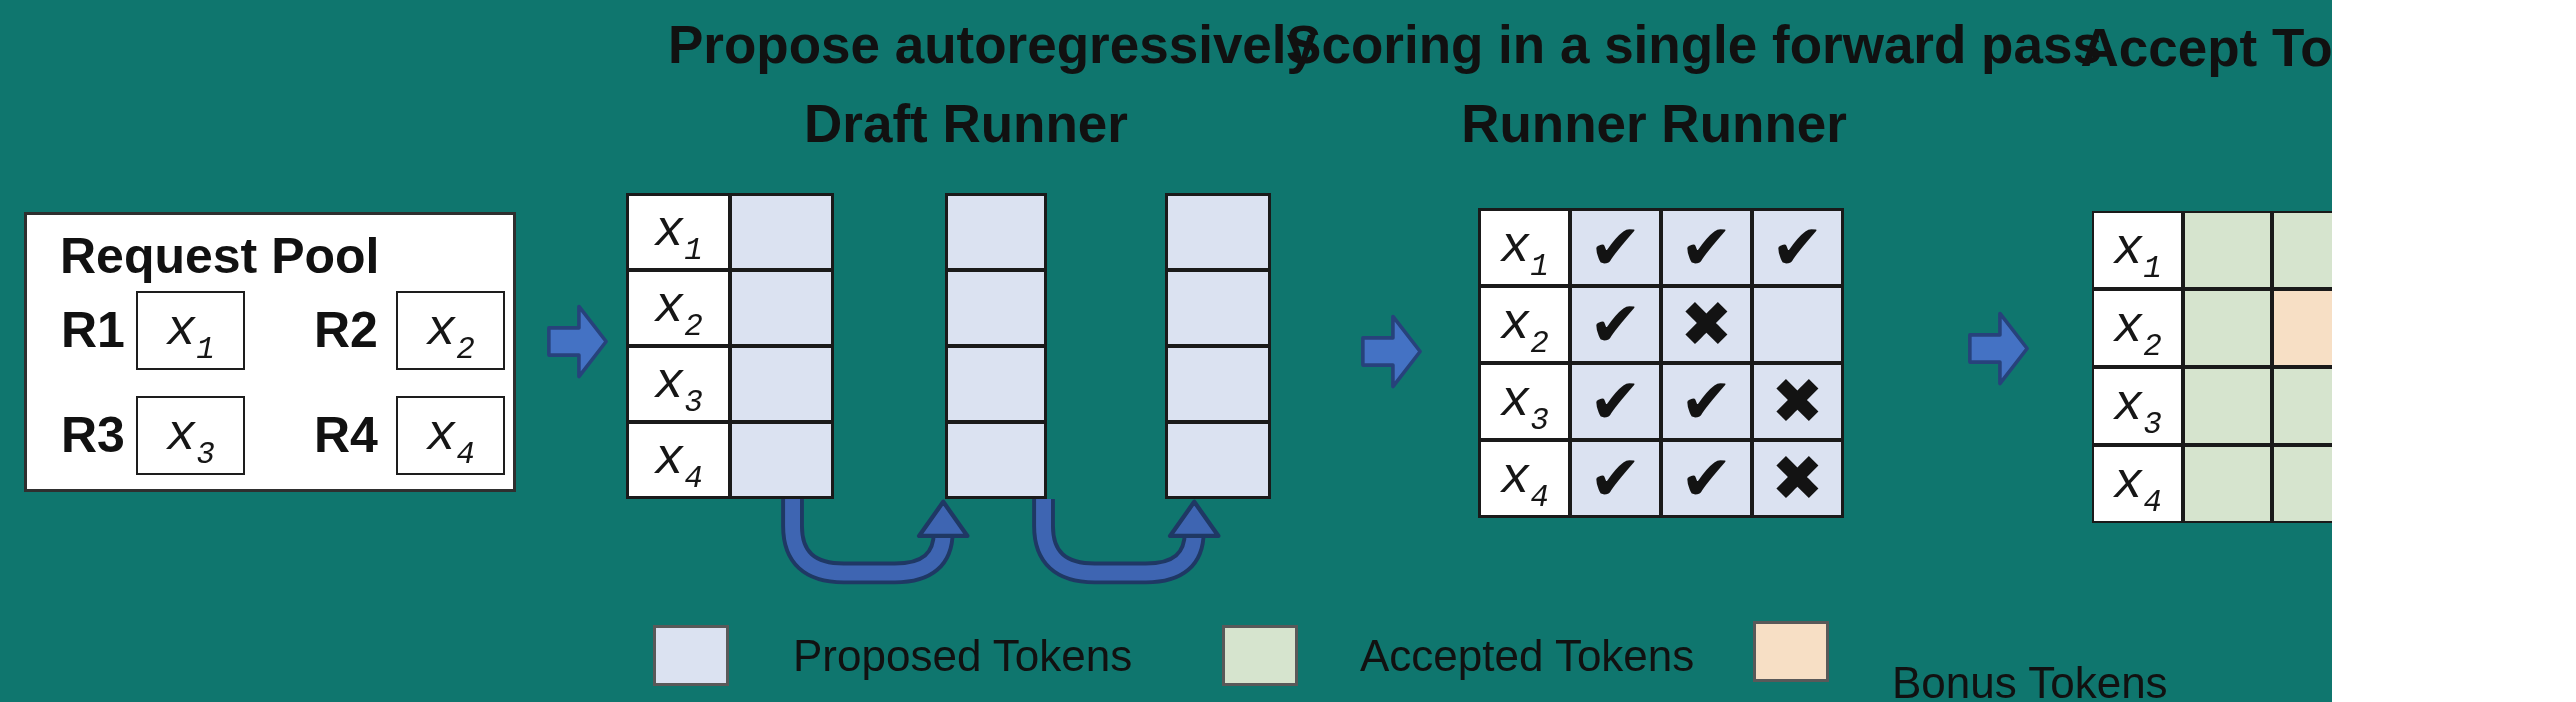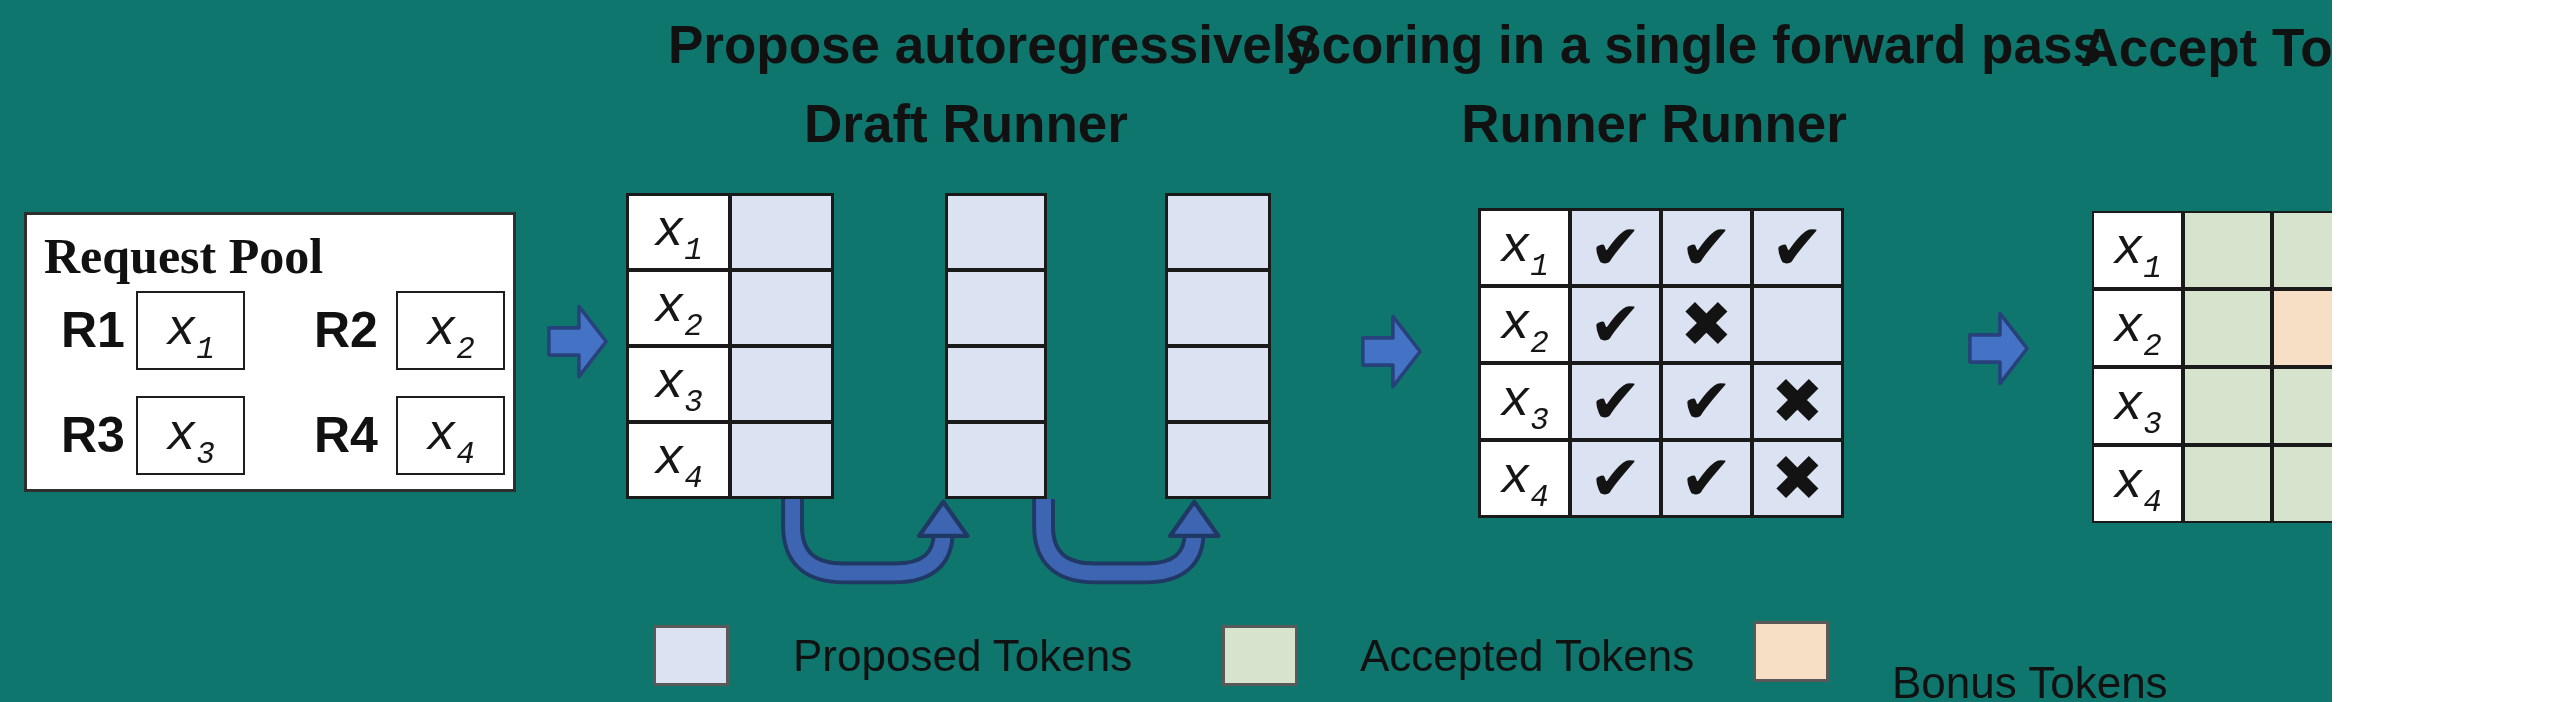--- a/index.html
+++ b/index.html
@@ -59,21 +59,21 @@
 
 <div id="canvas" style="--proposed: #dbe2f1; --accepted: #d6e4ce; --bonus: #f7dfc5; --grid: #1a1a1a; --arrowfill: #4472c4; --arrowstroke: #27427b; --loopfill: #3e65b2; --loopstroke: #1f3864; --swatchborder: #595959; --text: #111111;">
 
   <div class="abs heading" style="left:992px; top:14.3px;">Propose autoregressively</div>
   <div class="abs heading" style="left:1694px; top:14.3px;">Scoring in a single forward pass</div>
   <div class="abs heading" style="left:966px; top:93px;">Draft Runner</div>
   <div class="abs heading" style="left:1654px; top:93px;">Runner Runner</div>
   <div class="abs heading" style="left:2267px; top:17px;">Accept Tokens</div>
 
   <div class="abs pool-box" style="left:23.6px; top:212px; width:492px; height:280px;"></div>
-  <div class="abs pool-title" style="left:44px; top:227px;font-family:Liberation Serif, serif;">Request Pool</div>
+  <div class="abs pool-title" style="left:60px; top:227px;">Request Pool</div>
 
   <div class="abs req-label" style="left:61px; top:291px;">R1</div>
   <div class="abs token-box" style="left:136px; top:291px;">
     <span class="math"><i>x</i><sub>1</sub></span>
   </div>
   <div class="abs req-label" style="left:314px; top:291px;">R2</div>
   <div class="abs token-box" style="left:396px; top:291px;">
     <span class="math"><i>x</i><sub>2</sub></span>
   </div>
   <div class="abs req-label" style="left:61px; top:396px;">R3</div>

